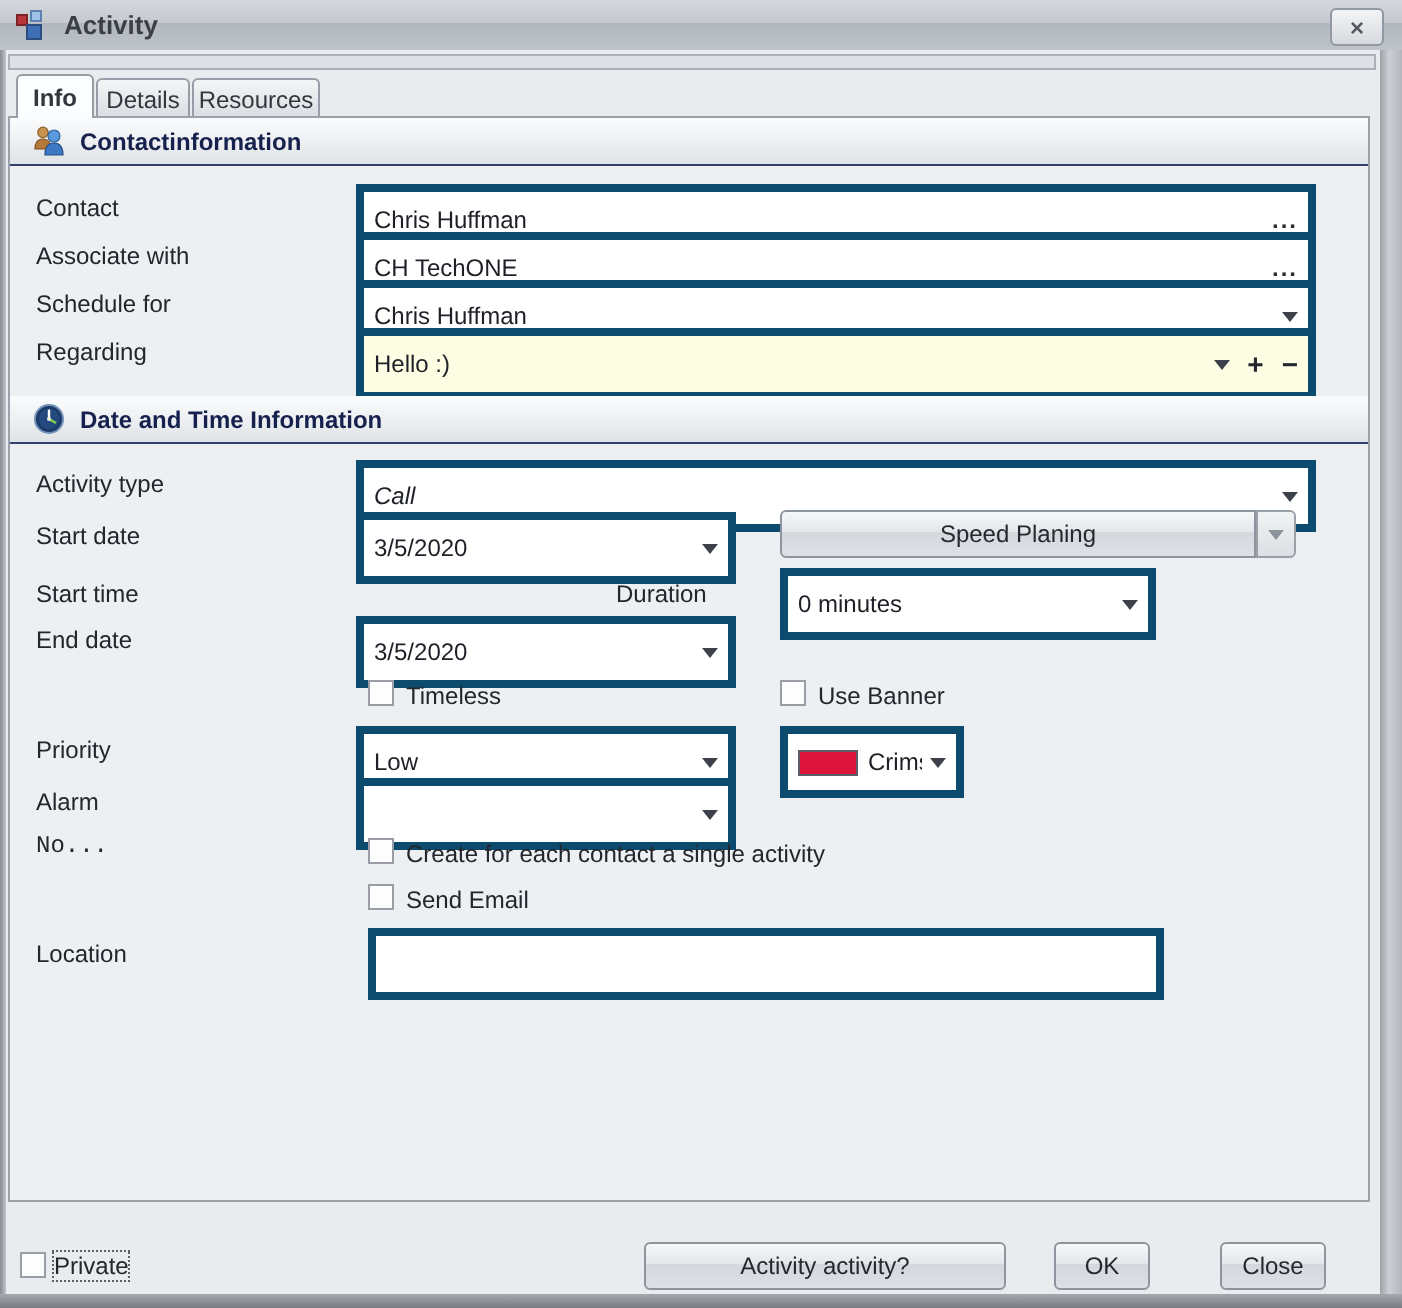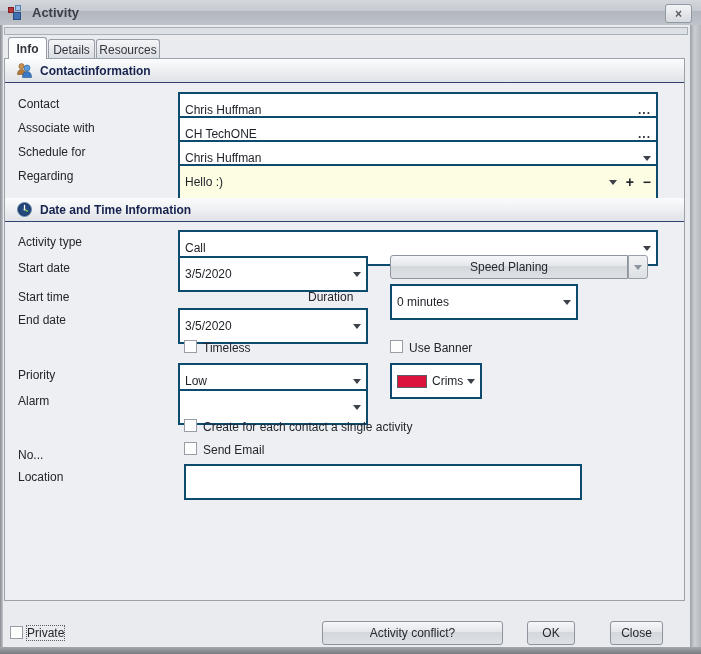--- a/index.html
+++ b/index.html
@@ -24,21 +24,21 @@
   .tab{position:absolute;box-sizing:border-box;border:1px solid #979da6;border-bottom:none;border-radius:3px 3px 0 0;display:flex;align-items:center;justify-content:center;font-size:12px;color:#33363d;background:linear-gradient(#f4f5f7,#d9dce1);}
   .tab.active{background:#fcfdfe;z-index:3;font-weight:bold;}
   .tabpage{position:absolute;left:4px;top:58px;width:681px;height:543px;background:#edeff2;border:1px solid #9ba1a9;box-sizing:border-box;z-index:1;}
   
   .sec-header{position:absolute;left:5px;width:679px;height:23px;background:linear-gradient(#fbfcfd,#e0e3e7);border-bottom:1px solid #33406e;display:flex;align-items:center;z-index:2;}
   .sec-header .sec-title{font-size:12px;font-weight:bold;color:#16224d;margin-left:7px;}
   .sec-icon{width:17px;height:17px;margin-left:11px;flex:0 0 auto;}
   
   .row-label{position:absolute;left:18px;font-size:12px;color:#23262d;white-space:nowrap;z-index:2;}
   .bold{font-weight:normal;}
-  .box{position:absolute;height:36px;background:#fff;border:2px solid #0c4a6e;box-sizing:border-box;display:flex;align-items:center;padding:0 5px;font-size:12px;color:#1d2026;z-index:2;text-align:center;}
+  .box{position:absolute;height:36px;background:#fff;border:4px solid #0c4a6e;box-sizing:border-box;display:flex;align-items:center;padding:0 5px;font-size:12px;color:#1d2026;z-index:2;text-align:center;}
   .box .val{white-space:nowrap;overflow:hidden;}
   .box .spacer{flex:1;}
   .yellow{background:#fdfde4;}
   .arr-down{width:0;height:0;border-left:4px solid transparent;border-right:4px solid transparent;border-top:5px solid #3d414a;margin-left:4px;flex:0 0 auto;}
   .arr-up-s{width:0;height:0;border-left:3px solid transparent;border-right:3px solid transparent;border-bottom:4px solid #3d414a;}
   .arr-down-s{width:0;height:0;border-left:3px solid transparent;border-right:3px solid transparent;border-top:4px solid #3d414a;}
   .ellipsis{font-weight:bold;letter-spacing:1px;color:#2b2e36;font-size:12px;line-height:10px;}
   .pm{font-weight:bold;color:#23262e;font-size:14px;line-height:14px;margin-left:9px;}
   .spin{display:flex;flex-direction:column;justify-content:center;gap:3px;margin-left:6px;}
   
@@ -124,21 +124,21 @@
       <circle cx="8.5" cy="8.5" r="7" fill="#1c3a68" stroke="#6f90b8" stroke-width="1"></circle>
       <circle cx="8.5" cy="8.5" r="5.2" fill="#24497e"></circle>
       <path d="M8.5 8.5 L8.5 3.8" stroke="#ffffff" stroke-width="1.2"></path>
       <path d="M8.5 8.5 L12 10.5" stroke="#7fd24a" stroke-width="1.2"></path>
       <circle cx="8.5" cy="8.5" r="1" fill="#e8f0d8"></circle>
     </svg>
     <span class="sec-title">Date and Time Information</span>
   </div>
 
   <div class="row-label" style="top:235px;">Activity type</div>
-  <div class="box" style="left:178px;top:230px;width:480px;">
+  <div class="box" style="left:178px;top:230px;width:480px;font-style:italic;">
     <span class="val">Call</span>
     <span class="spacer"></span>
     <span class="arr-down"></span>
   </div>
 
   <div class="row-label" style="top:261px;">Start date</div>
   <div class="box" style="left:178px;top:256px;width:190px;">
     <span class="val">3/5/2020</span>
     <span class="spacer"></span>
     <span class="arr-down"></span>
@@ -181,31 +181,31 @@
     <span class="arr-down"></span>
   </div>
 
   <div class="row-label" style="top:394px;">Alarm</div>
   <div class="box" style="left:178px;top:389px;width:190px;">
     <span class="val"></span>
     <span class="spacer"></span>
     <span class="arr-down"></span>
   </div>
 
-  <div class="row-label" style="top:448px;">No...</div>
+  <div class="row-label" style="top:416px;font-family:Liberation Mono, monospace;">No...</div>
   <div class="checkbox" style="left:184px;top:419px;"></div>
   <div class="cb-label" style="left:203px;top:420px;">Create for each contact a single activity</div>
   <div class="checkbox" style="left:184px;top:442px;"></div>
   <div class="cb-label" style="left:203px;top:443px;">Send Email</div>
 
   <div class="row-label" style="top:470px;">Location</div>
   <div class="box" style="left:184px;top:464px;width:398px;">
     <span class="val"></span>
   </div>
 
   <div class="checkbox" style="left:10px;top:626px;"></div>
   <div class="cb-label focus-dotted" style="left:27px;top:626px;">Private</div>
 
-  <div class="btn" style="left:322px;top:621px;width:181px;height:24px;">Activity conflict?</div>
+  <div class="btn" style="left:322px;top:621px;width:181px;height:24px;">Activity activity?</div>
   <div class="btn" style="left:527px;top:621px;width:48px;height:24px;">OK</div>
   <div class="btn" style="left:610px;top:621px;width:53px;height:24px;">Close</div>
 
 </div>
 
 </body></html>

